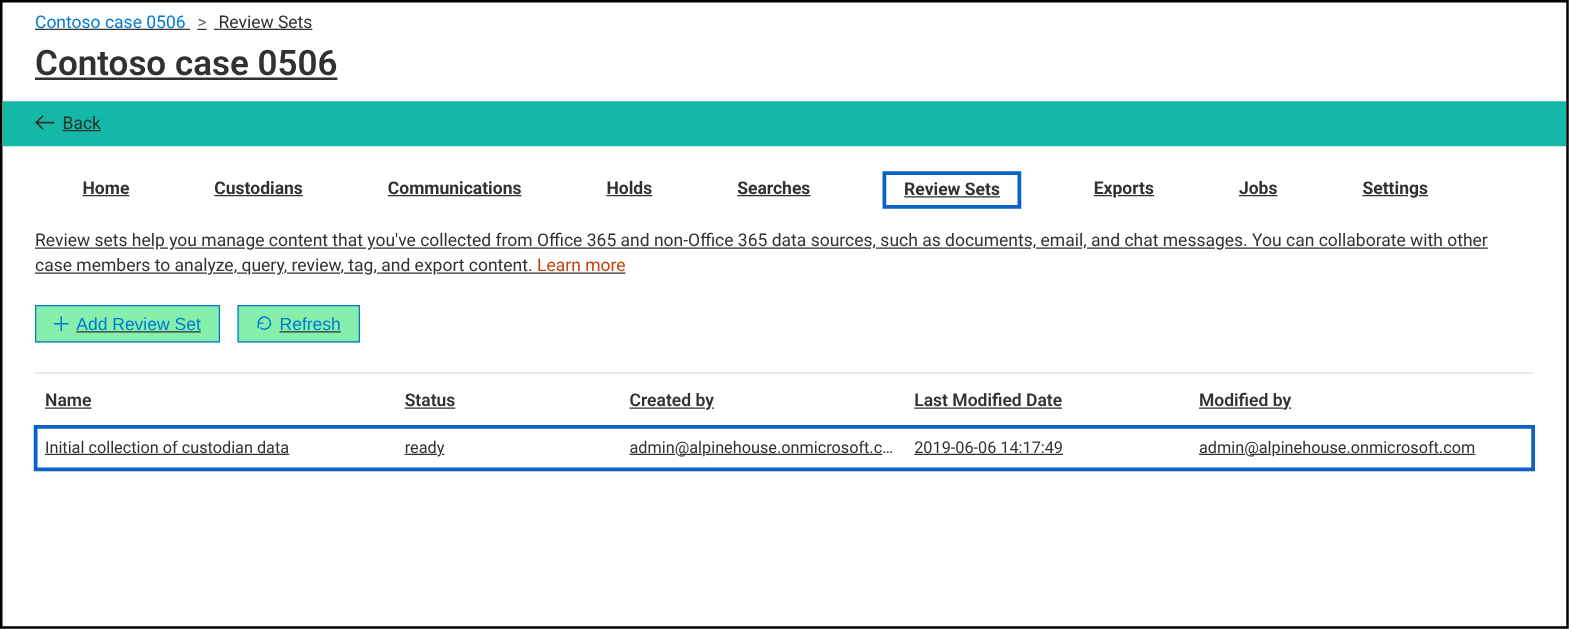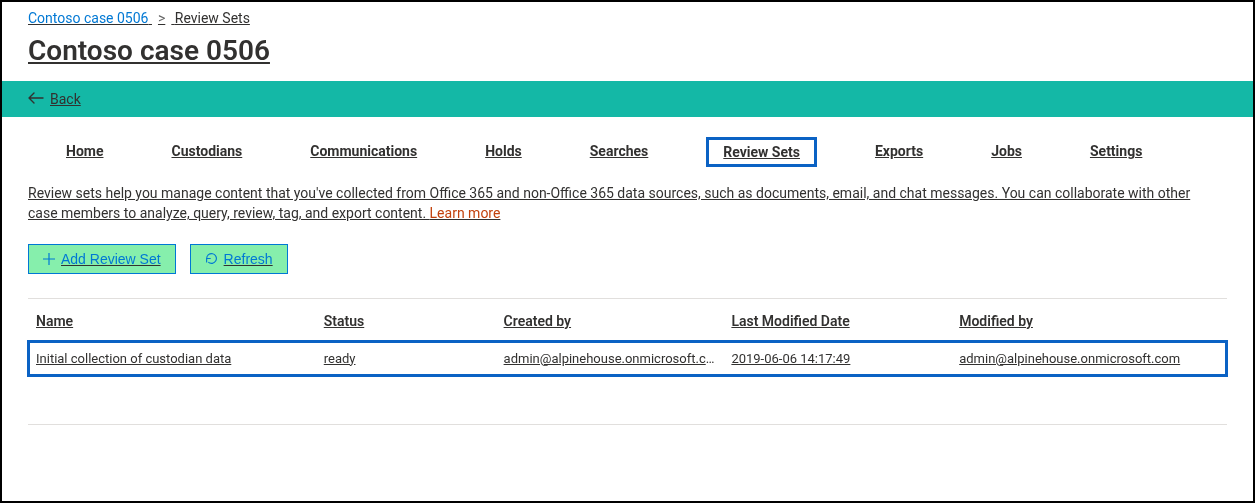--- a/index.html
+++ b/index.html
@@ -84,21 +84,20 @@
     display: inline-flex;
     align-items: center;
     gap: 6px;
     cursor: pointer;
   }
   .btn svg { display:block; }
   .table-wrap {
     margin: 12px 26px 0 26px;
     border-top: 1px solid #e1dfdd;
     border-bottom: 1px solid #e1dfdd;
-    padding-bottom: 48px;
   }
   table {
     width: 100%;
     border-collapse: collapse;
     table-layout: fixed;
   }
   th {
     text-align: left;
     font-weight: 600;
     font-size: 14px;

